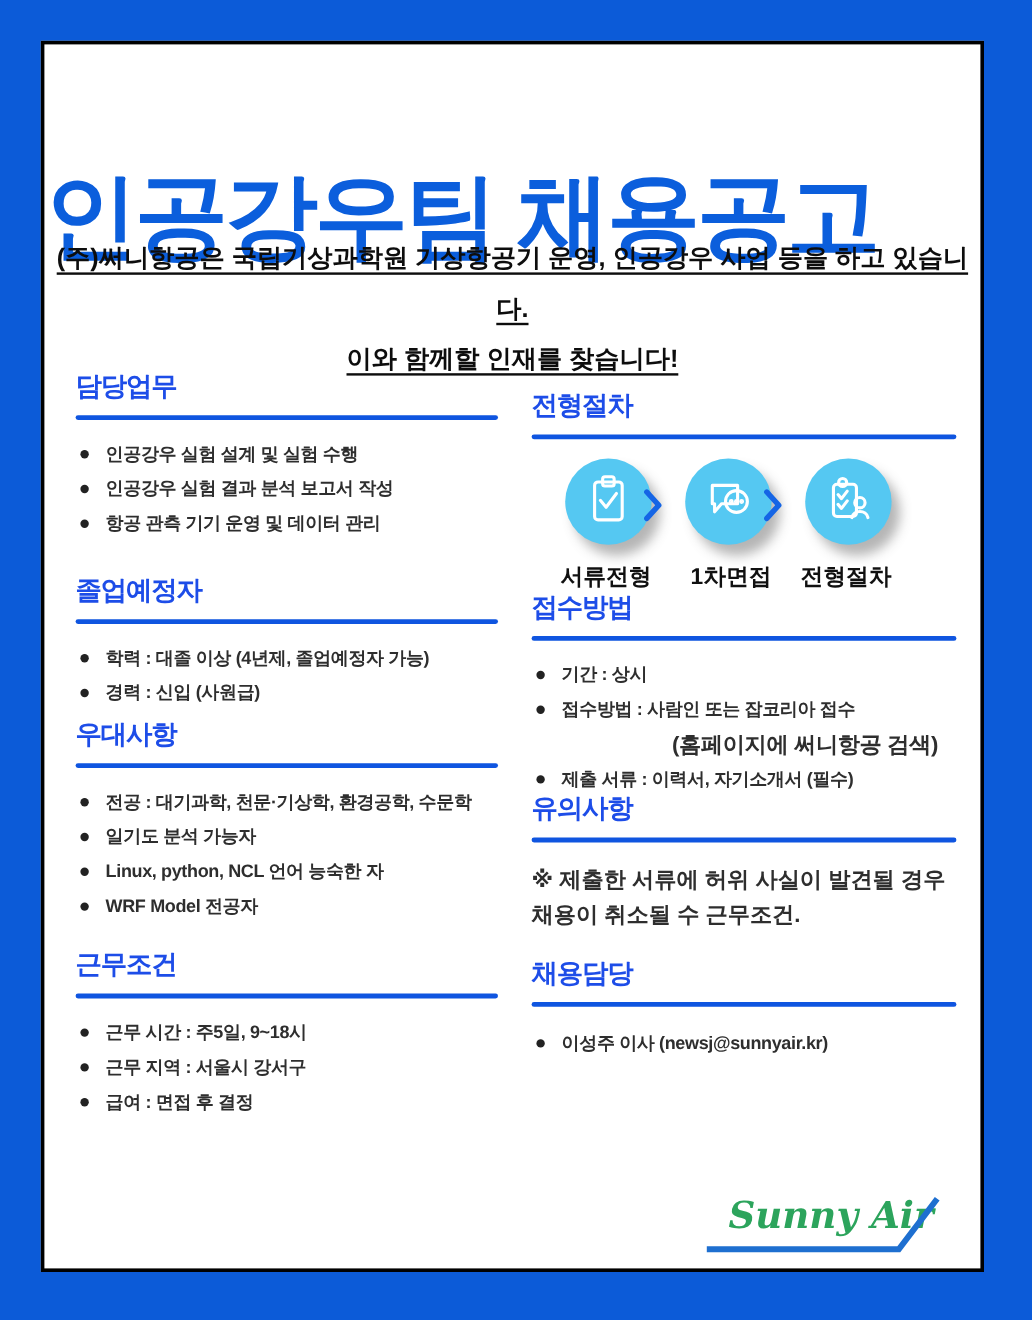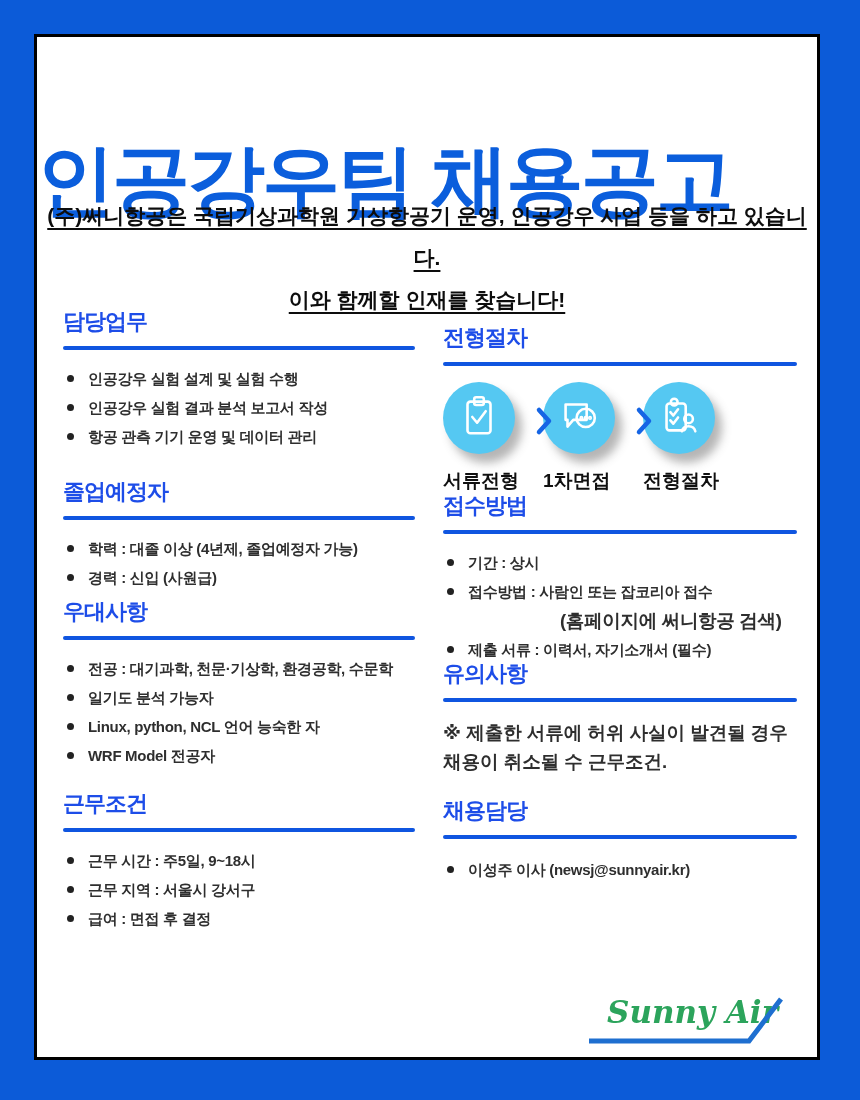--- a/index.html
+++ b/index.html
@@ -44,21 +44,21 @@
   .cont-line{
     font-size:18.5px;font-weight:600;color:#2e2e2e;line-height:29px;
     padding-left:117px;letter-spacing:-0.3px;
   }
   .notice-text{
     margin-top:16px;font-size:18.5px;font-weight:600;color:#2e2e2e;line-height:29px;
   }
   .contact-list{margin-top:16px !important;}
   
   .steps{position:relative;margin-top:16px;display:flex;align-items:flex-start;}
-  .step{width:100px;display:flex;flex-direction:column;align-items:flex-start;}
+  .step{width:100px;display:flex;flex-direction:column;align-items:flex-end;}
   .step-circle{
     width:72px;height:72px;border-radius:50%;background:#55c8f2;
     display:flex;align-items:center;justify-content:center;
     box-shadow:7px 9px 10px rgba(90,90,90,0.45);
   }
   .step-label{margin-top:14px;font-size:19px;font-weight:800;color:#101010;white-space:nowrap;}
   .step-chev{position:absolute;top:24px;}
   .chev1{left:92px;}
   .chev2{left:192px;}
   

